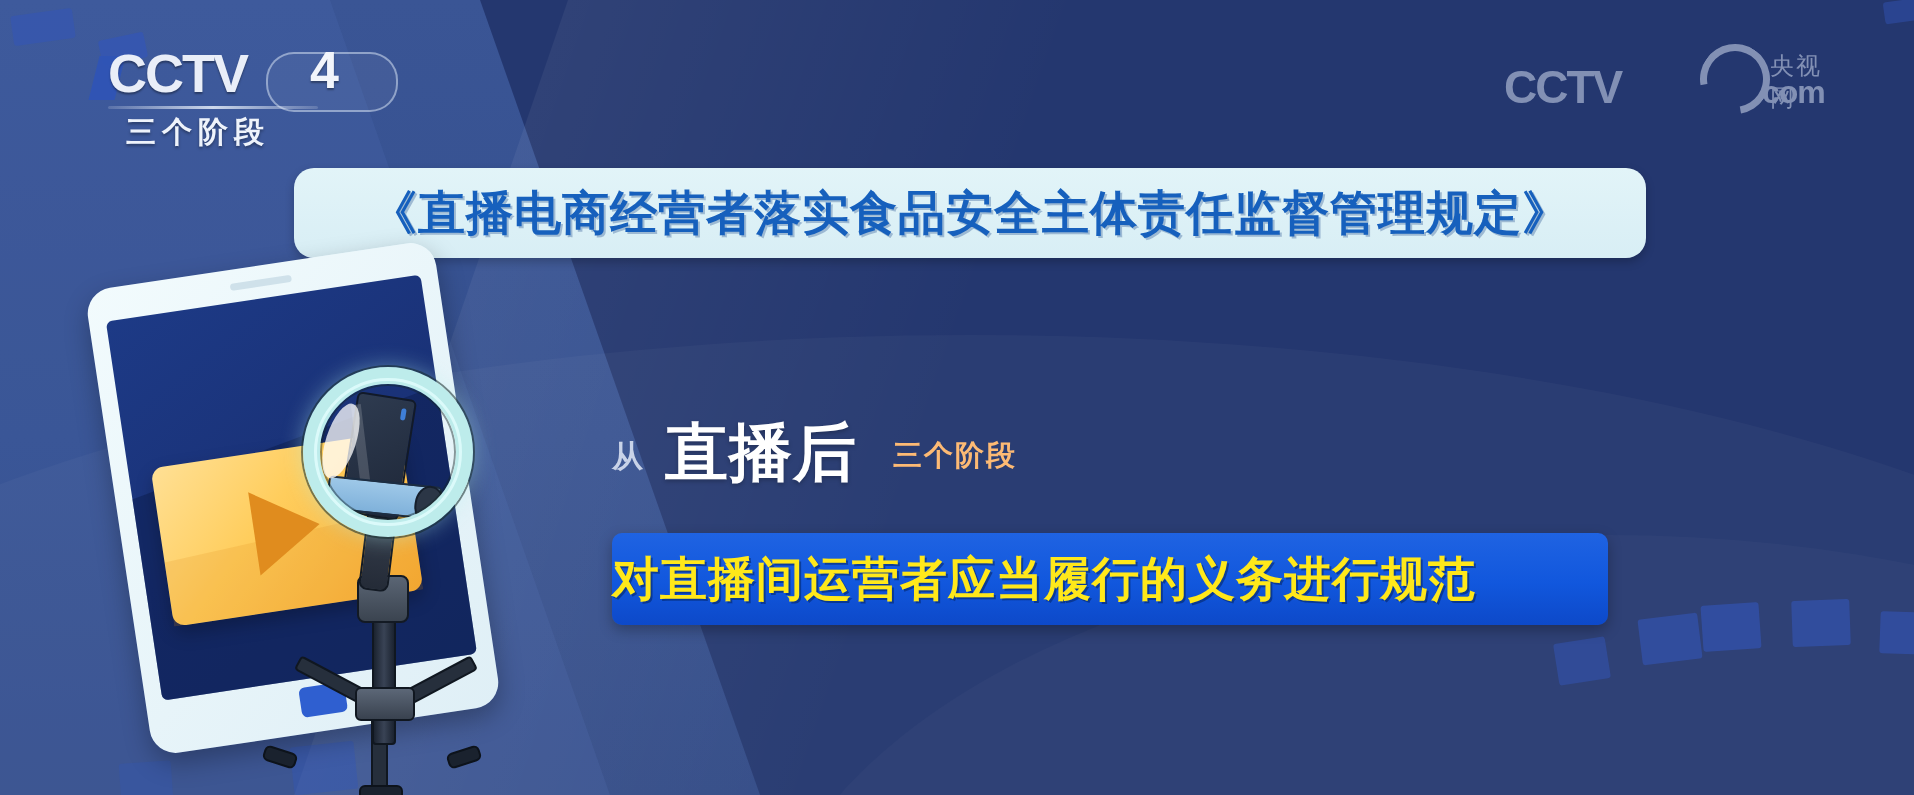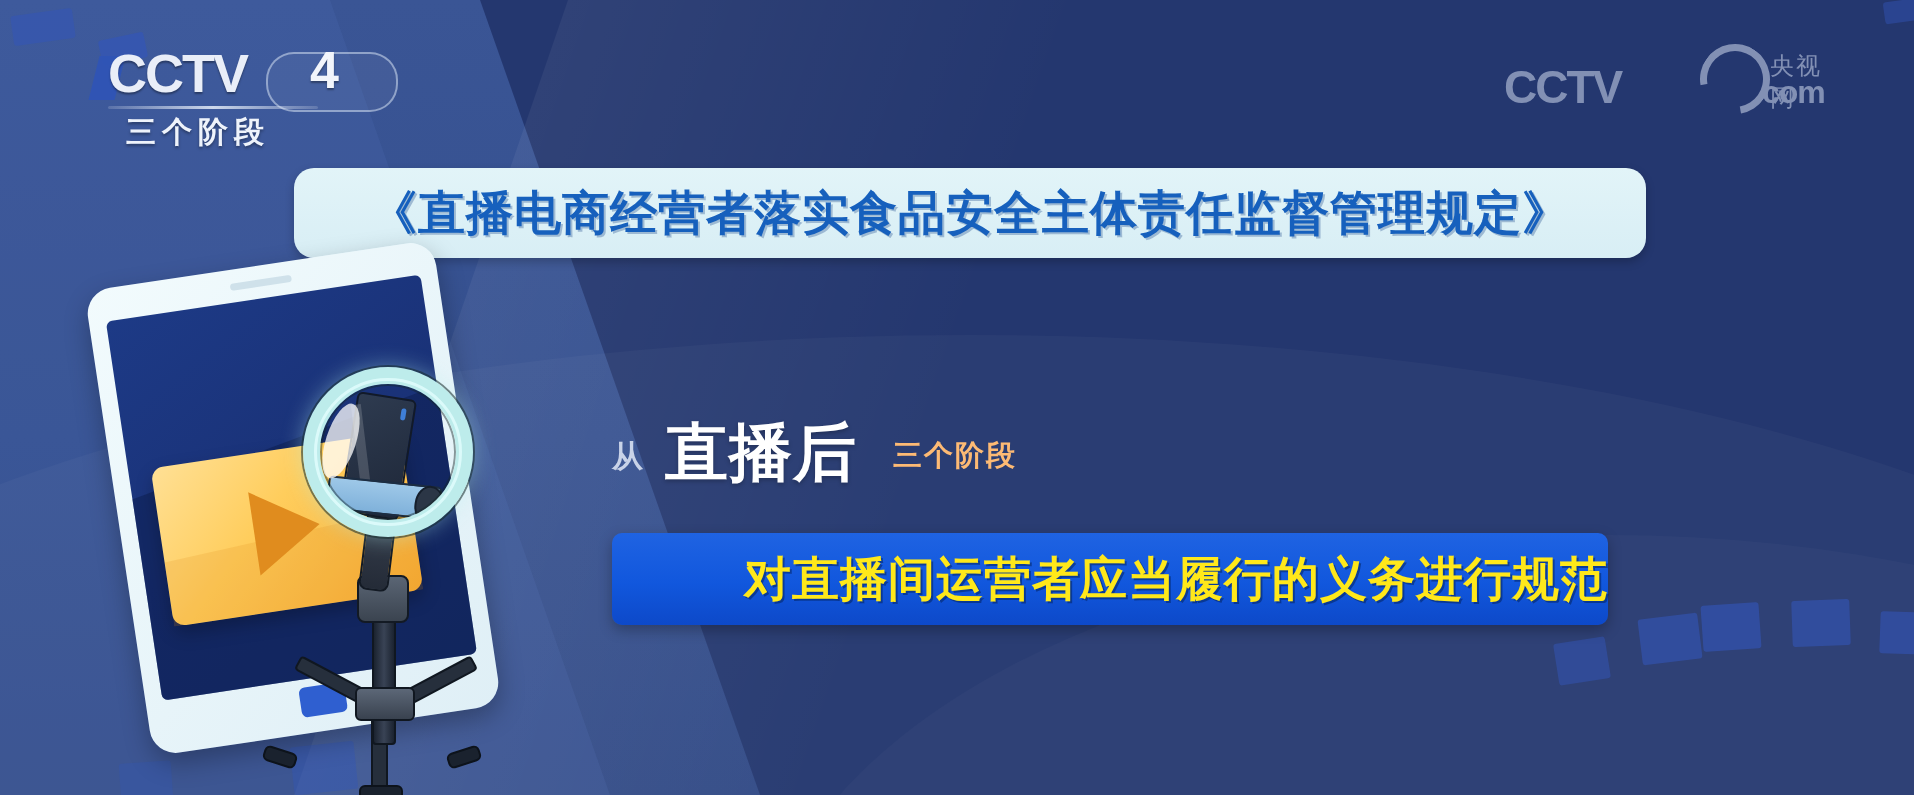--- a/index.html
+++ b/index.html
@@ -132,21 +132,21 @@
     font-size:29px;font-weight:bold;color:#fdba74;
     letter-spacing:2px;margin-bottom:8px;
   }
 
   
   #highlight{
     position:absolute;left:612px;top:533px;width:996px;height:92px;
     background:linear-gradient(180deg,#1f63e2 0%,#1157dd 55%,#0d49c9 100%);
     border-radius:10px;
     box-shadow:0 5px 14px rgba(0,0,0,.28);
-    display:flex;align-items:center;justify-content:flex-end;
+    display:flex;align-items:center;justify-content:flex-start;
   }
   #highlight .t{
     font-size:47px;font-weight:bold;color:#ffe81a;letter-spacing:1px;
     text-shadow:2px 2px 0 rgba(0,25,70,.45);
     white-space:nowrap;
   }
 
   
   #illus{position:absolute;left:95px;top:255px;width:640px;height:540px;}
 

